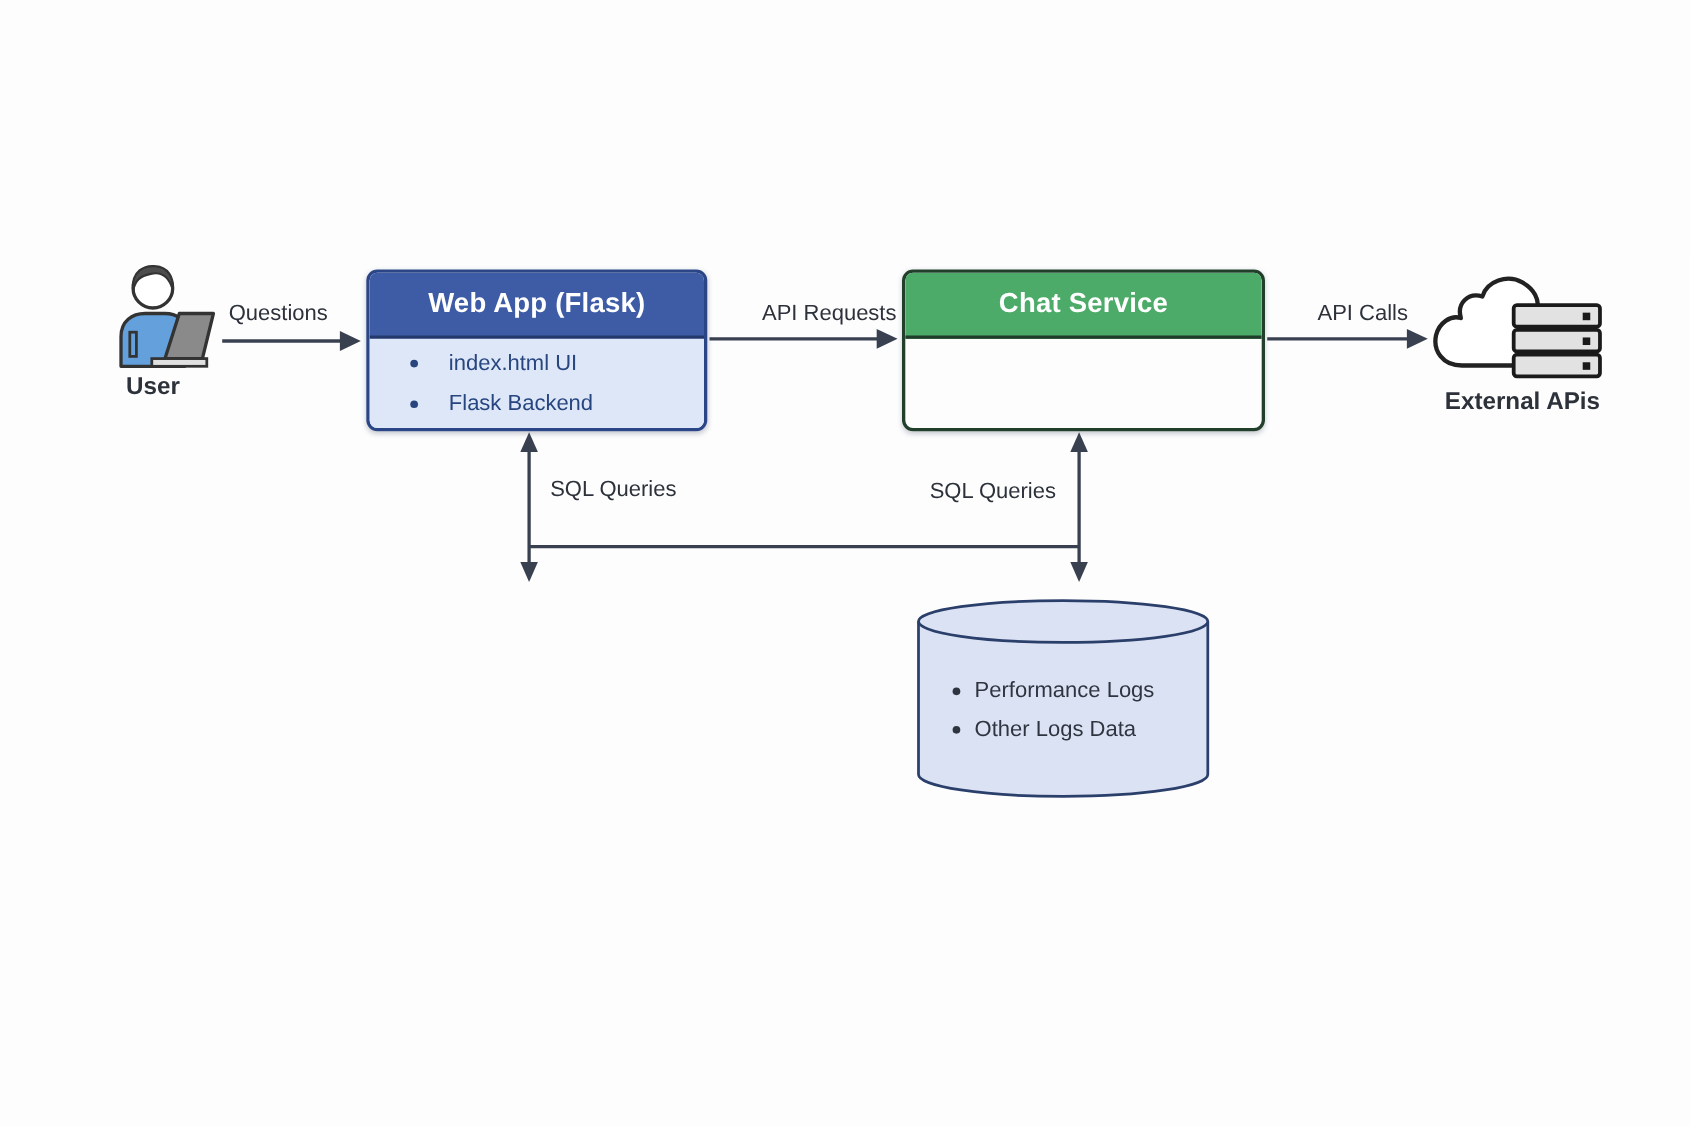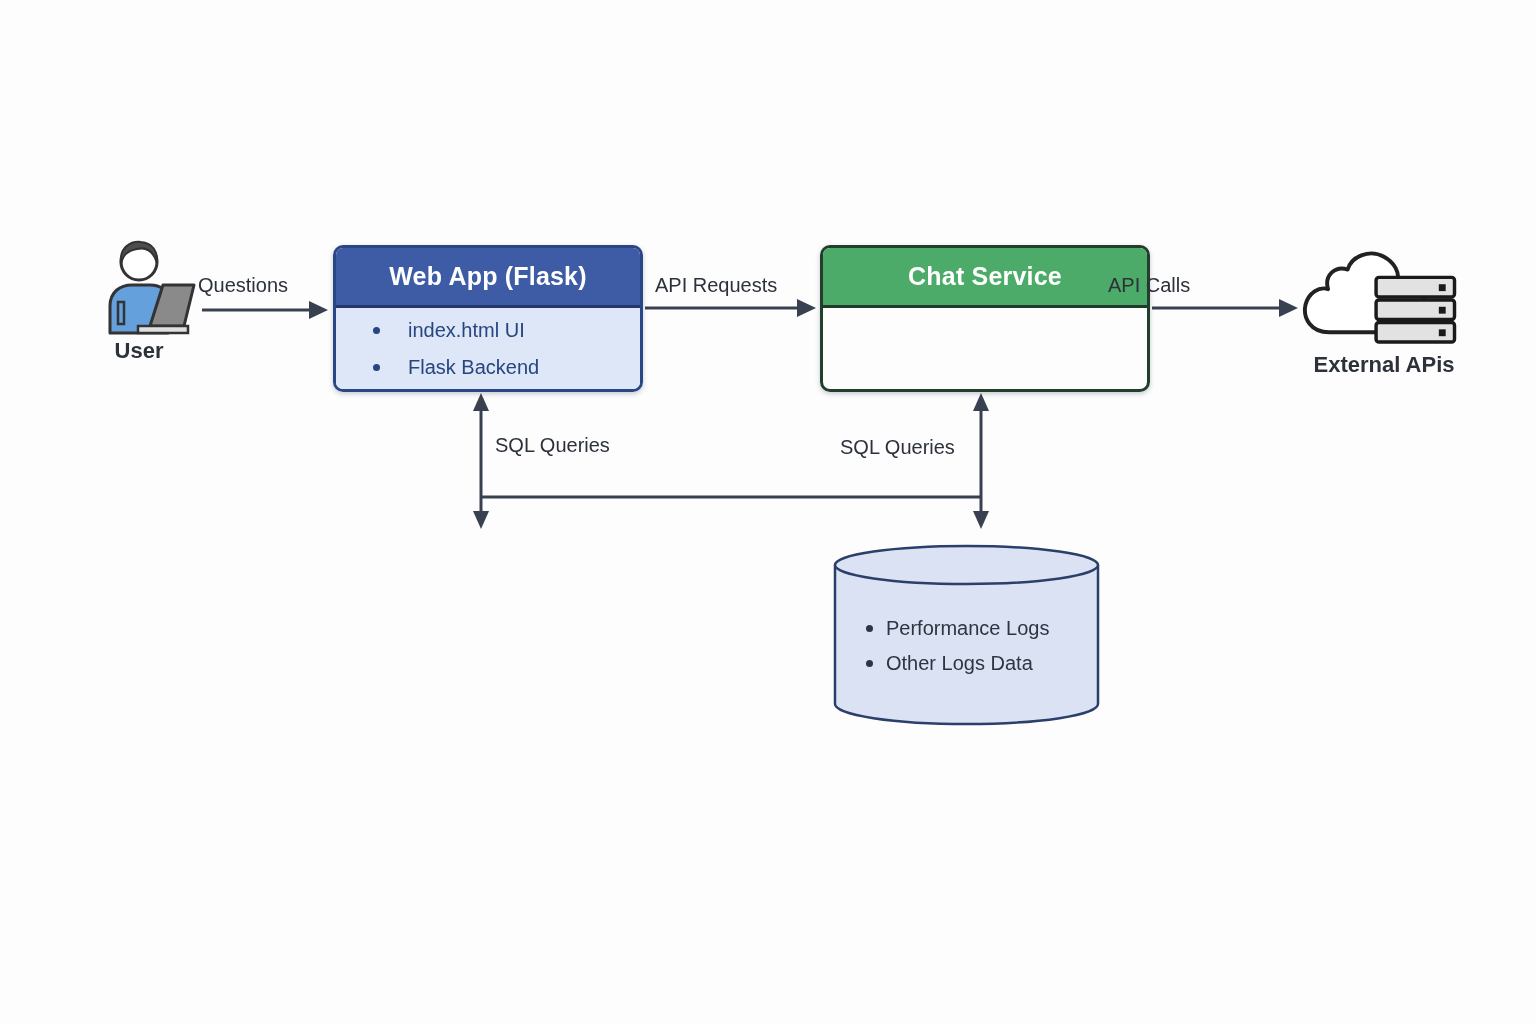--- a/index.html
+++ b/index.html
@@ -7,21 +7,21 @@
     position:relative; width:1536px; height:1024px;
     background:#fdfdfe; overflow:hidden;
     font-family:"Liberation Sans", sans-serif;
     color:#2c313a;
   }
   svg { display:block; }
   .abs { position:absolute; }
 
   
   .flow-label {
-    position:absolute; text-align:left;
+    position:absolute; text-align:right;
     font-size:20px; font-weight:500; color:#2c313a;
     white-space:nowrap;
   }
   .actor-label, .icon-label {
     position:absolute; text-align:center;
     font-size:22px; font-weight:600; color:#2c313a;
     white-space:nowrap;
   }
 
   
@@ -131,21 +131,21 @@
   </div>
 
   <div class="flow-label" style="left:655px; top:274px; width:160px;">API Requests</div>
 
   <div class="node chat-service">
     <div class="header">
       <span>Chat Service</span>
     </div>
   </div>
 
-  <div class="flow-label" style="left:1108px; top:274px; width:120px;">API Calls</div>
+  <div class="flow-label" style="left:1160px; top:274px; width:120px;">API Calls</div>
 
   <svg class="abs" style="left:1298px; top:246px;" width="164" height="100" viewBox="0 0 164 102">
     <path d="M30,88 C12,88 3,74 6,60 C9,48 20,41 29,44 C25,30 36,20 49,24 C53,10 72,3 86,11 C97,17 102,27 100,36 C112,31 125,38 127,50 L127,88 Z" fill="#ffffff" stroke="#222" stroke-width="4" stroke-linejoin="round"></path>
     <g>
       <rect x="78" y="32" width="80" height="20" rx="3" fill="#e2e2e2" stroke="#1a1a1a" stroke-width="3.5"></rect>
       <rect x="142" y="39" width="7" height="7" fill="#1a1a1a"></rect>
       <rect x="78" y="55" width="80" height="20" rx="3" fill="#e2e2e2" stroke="#1a1a1a" stroke-width="3.5"></rect>
       <rect x="142" y="62" width="7" height="7" fill="#1a1a1a"></rect>
       <rect x="78" y="78" width="80" height="20" rx="3" fill="#e2e2e2" stroke="#1a1a1a" stroke-width="3.5"></rect>
       <rect x="142" y="85" width="7" height="7" fill="#1a1a1a"></rect>

